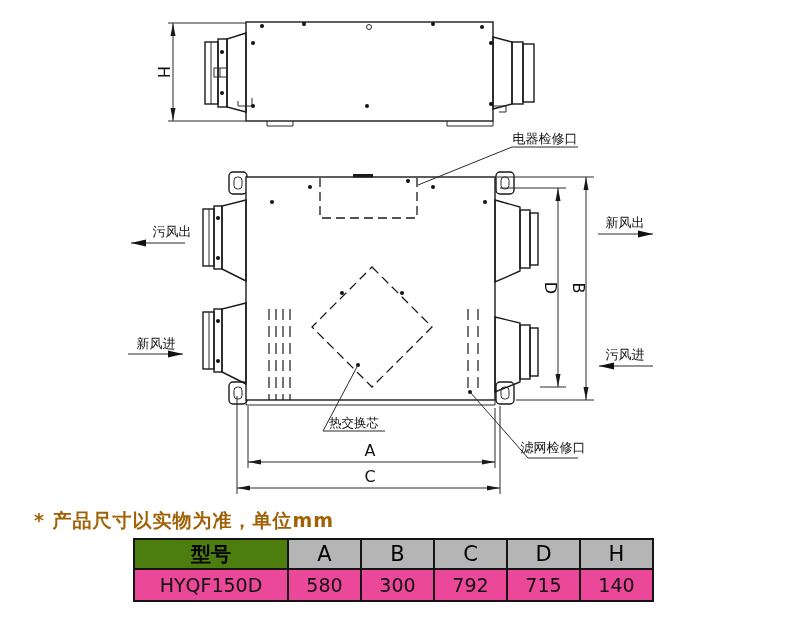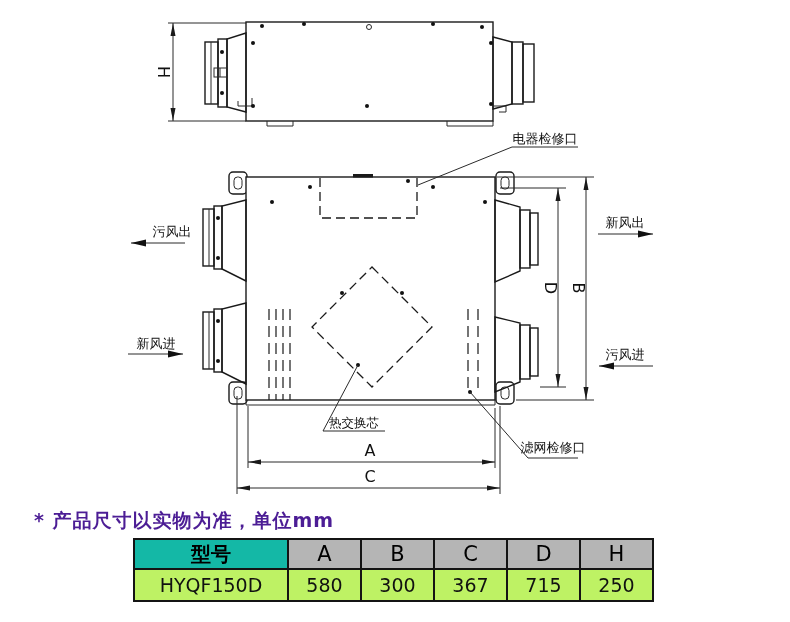--- a/index.html
+++ b/index.html
@@ -7,26 +7,26 @@
   svg{position:absolute;left:0;top:0;}
   .ln{stroke:#1a1a1a;stroke-width:1.4;fill:none;}
   .thin{stroke:#2a2a2a;stroke-width:1;fill:none;}
   .dash{stroke:#1a1a1a;stroke-width:1.3;fill:none;stroke-dasharray:9,5;}
   .dash2{stroke:#1a1a1a;stroke-width:1.2;fill:none;stroke-dasharray:11,6;}
   .dot{fill:#111;stroke:none;}
   .lbl{font-size:13px;fill:#111;}
   .lbl-s{font-size:12.5px;fill:#111;}
   .dim{font-size:16px;fill:#111;}
   .fillbody{fill:#fff;}
-  #note{position:absolute;left:34px;top:508px;font-size:19px;font-weight:bold;color:#4c1d95;letter-spacing:1px;}
+  #note{position:absolute;left:34px;top:508px;font-size:19px;font-weight:bold;color:#a16207;letter-spacing:1px;}
   #dims-table{position:absolute;left:133px;top:538px;border-collapse:collapse;table-layout:fixed;}
   #dims-table td,#dims-table th{border:2px solid #141414;text-align:center;padding:0;}
   #dims-table th{height:28px;font-weight:bold;font-size:20px;}
   #dims-table th.letter{font-size:21px;font-weight:normal;}
-  #dims-table td{height:30px;font-size:19px;background:#bef264;color:#111;}
+  #dims-table td{height:30px;font-size:19px;background:#ec4899;color:#111;}
   .c-model{width:152px;}
   .c-dim{width:71px;}
 </style>
 </head>
 <body>
 
 <svg width="790" height="506" viewBox="0 0 790 506">
   <defs>
     <marker id="ah" viewBox="0 0 13 6" refX="13" refY="3" markerWidth="13" markerHeight="6" orient="auto-start-reverse" markerUnits="userSpaceOnUse">
       <path d="M13,3 L0,0.5 L0,5.5 Z" fill="#1a1a1a"></path>
@@ -186,29 +186,29 @@
     <text class="lbl-s" x="354" y="427" text-anchor="middle">热交换芯</text>
     <text class="lbl" x="553" y="452" text-anchor="middle">滤网检修口</text>
   </g>
 </svg>
 
 <div id="note">* 产品尺寸以实物为准，单位mm</div>
 
 <table id="dims-table">
   <tbody>
       <tr>
-    <th class="c-model" style="background: #14b8a6;">型号</th>
+    <th class="c-model" style="background: #4d7c0f;">型号</th>
     <th class="c-dim letter" style="background: rgb(181, 181, 181);">A</th>
     <th class="c-dim letter" style="background: rgb(181, 181, 181);">B</th>
     <th class="c-dim letter" style="background: rgb(181, 181, 181);">C</th>
     <th class="c-dim letter" style="background: rgb(181, 181, 181);">D</th>
     <th class="c-dim letter" style="background: rgb(181, 181, 181);">H</th>
   </tr>
   <tr>
     <td>HYQF150D</td>
     <td>580</td>
     <td>300</td>
-    <td>367</td>
+    <td>792</td>
     <td>715</td>
-    <td>250</td>
+    <td>140</td>
   </tr>
 </tbody>
   </table>
 
 </body></html>

